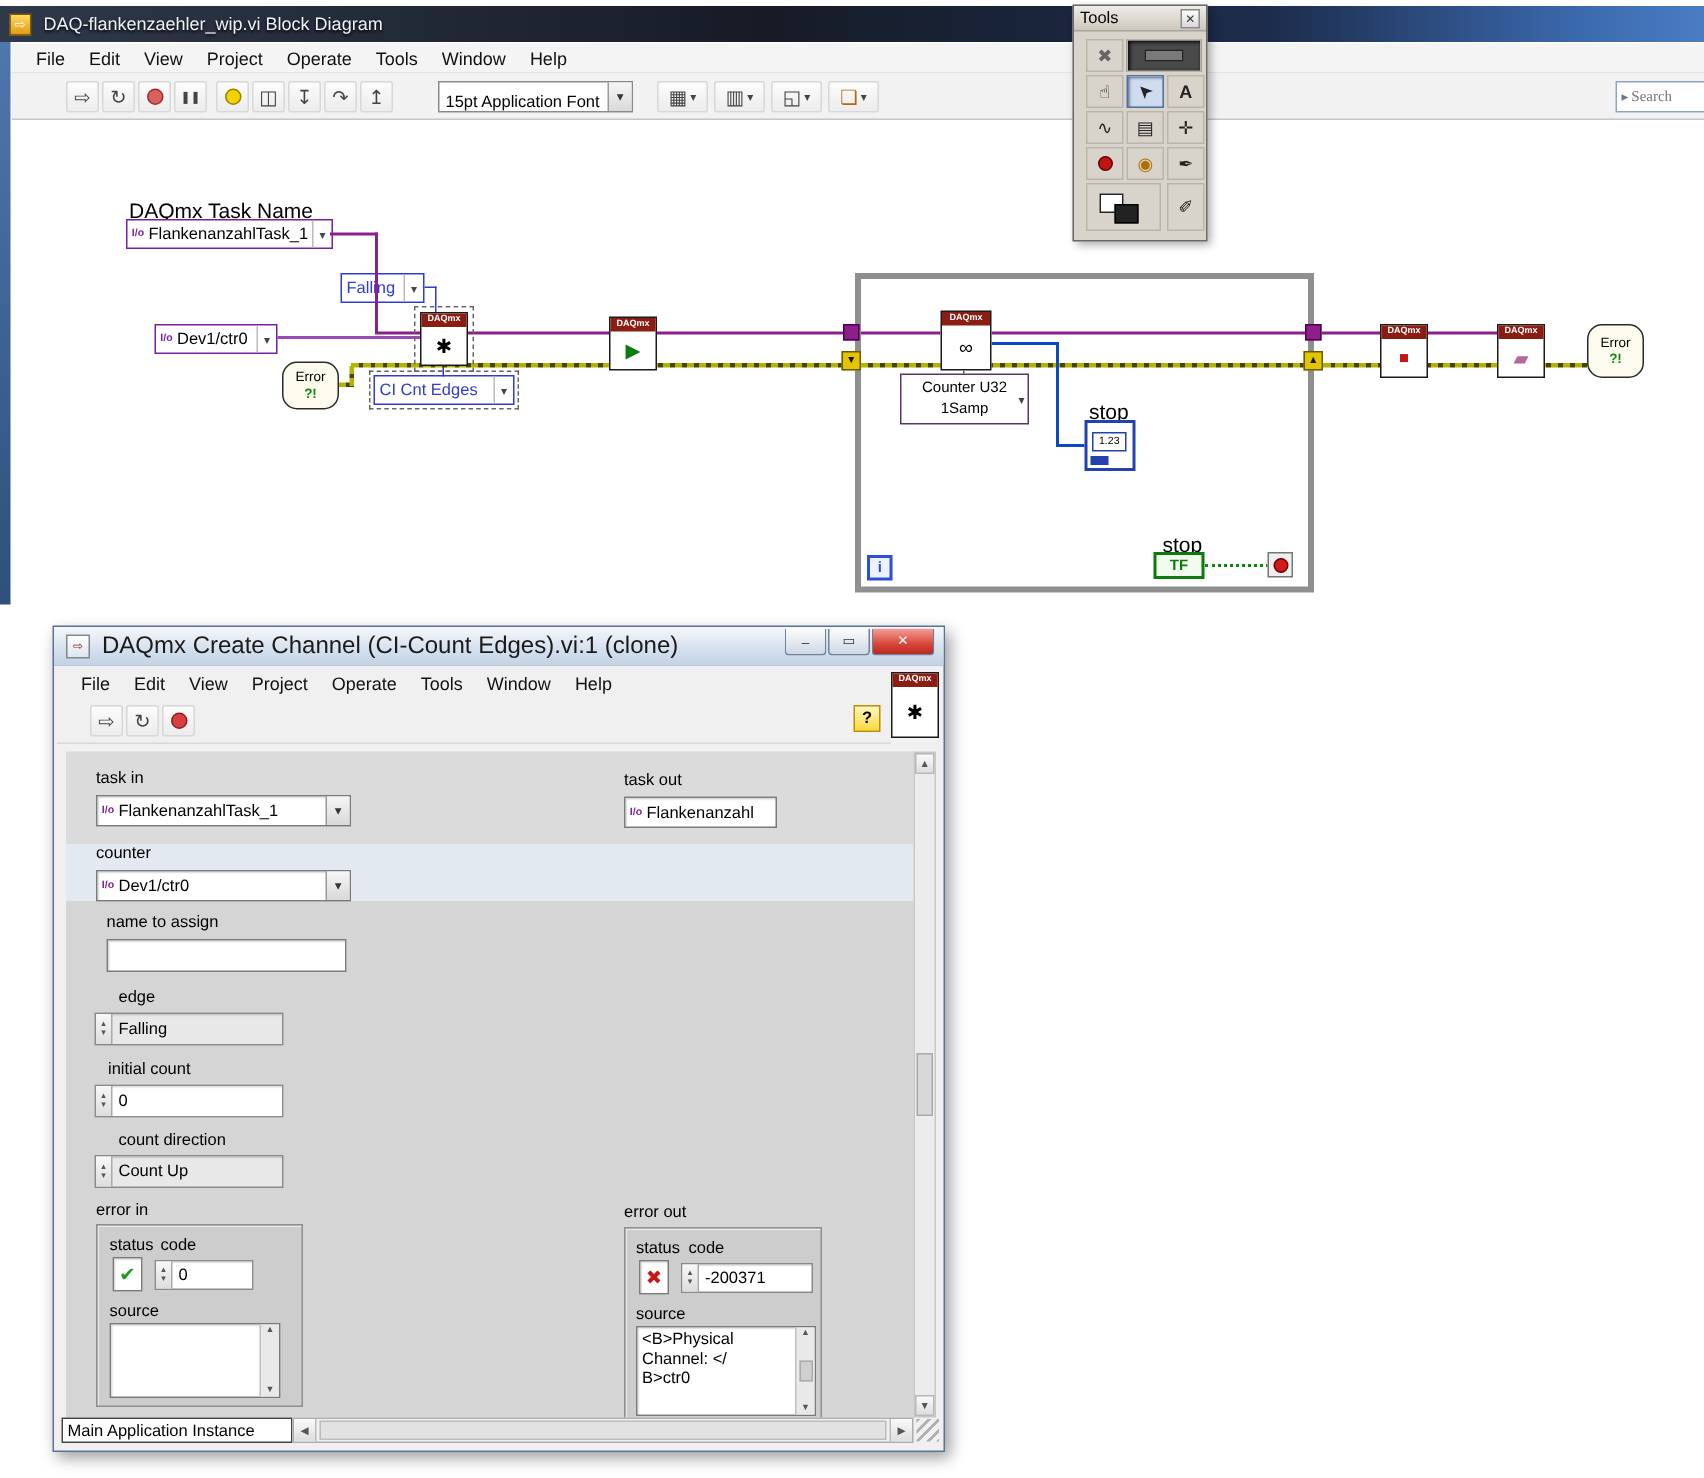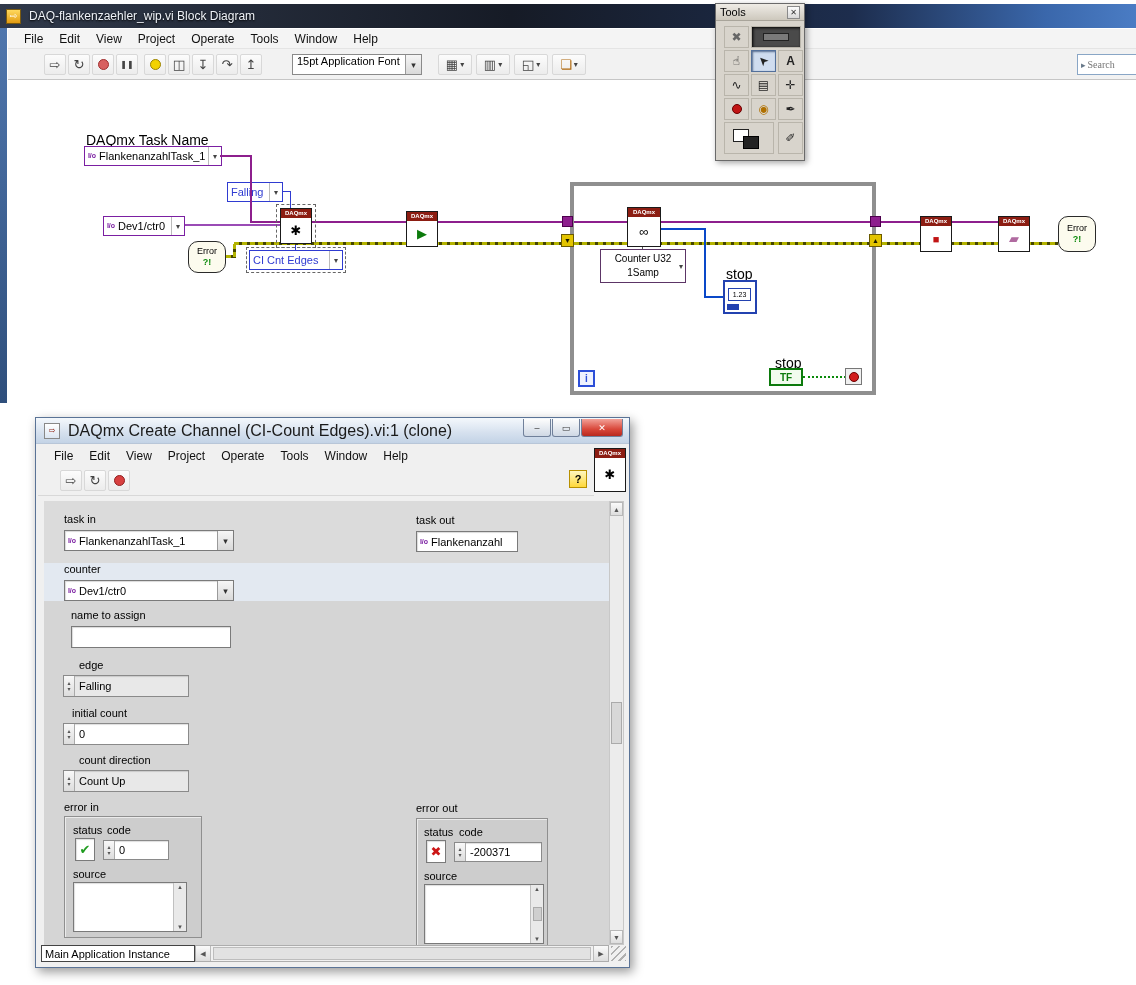--- a/index.html
+++ b/index.html
@@ -9,21 +9,21 @@
 
 .titlebar{left:0;top:4px;width:1136px;height:24px;background:linear-gradient(90deg,#30394a,#161b26 45%,#1d2d4d 75%,#3a67ab 92%,#4a7cc4);display:flex;align-items:center;padding-left:6px}
 .titlebar .t{color:#eef2f8;font-size:12px;margin-left:8px;text-shadow:0 1px 2px #000}
 .appico{width:15px;height:15px;border:1px solid #7a5a10;background:linear-gradient(#ffd95e,#e29b12);display:flex;align-items:center;justify-content:center;font-size:9px;color:#fff}
 .leftstrip{left:0;top:28px;width:7px;height:375px;background:linear-gradient(180deg,#4f76ad,#2f4f7c)}
 .menubar{left:8px;top:29px;width:1128px;height:20px;background:#f4f4f4;display:flex;align-items:center;padding-left:8px;border-bottom:1px solid #e4e4e4}
 .menubar span,.fmenu span{padding:2px 8px;font-size:12px;color:#111}
 .toolbar{left:8px;top:49px;width:1128px;height:31px;background:#f2f2f2;border-bottom:1px solid #c6c6c6}
 .tbtn{position:absolute;top:5px;width:22px;height:21px;display:flex;align-items:center;justify-content:center;font-size:13px;color:#444;border:1px solid #d8d8d8;border-radius:2px;background:linear-gradient(#fcfcfc,#ececec)}
 .circ{width:11px;height:11px;border-radius:50%}
-.combo{position:absolute;background:#fff;border:1px solid #8a8a8a;display:flex;align-items:flex-start;font-size:11px}
+.combo{position:absolute;background:#fff;border:1px solid #8a8a8a;display:flex;align-items:flex-end;font-size:11px}
 .combo .tx{flex:1;padding-left:4px;white-space:nowrap;overflow:hidden}
 .dd{width:16px;align-self:stretch;background:linear-gradient(#f6f6f6,#d9d9d9);border-left:1px solid #9a9a9a;display:flex;align-items:center;justify-content:center;font-size:9px;color:#333}
 .searchbox{position:absolute;left:1069px;top:5px;width:64px;height:21px;border:1px solid #89a6c6;background:#fff;display:flex;align-items:center;padding-left:3px}
 .searchbox input{border:0;outline:0;width:46px;font-size:10px;color:#777;font-family:Liberation Serif, serif;background:transparent}
 
 .palette{left:715px;top:3px;width:90px;height:158px;background:#d8d4cc;border:1px solid #6a6a6a;box-shadow:2px 2px 6px rgba(0,0,0,.35);z-index:60}
 .ptitle{height:17px;background:linear-gradient(#efece6,#cdc8bd);border-bottom:1px solid #a8a49a;display:flex;align-items:center;padding:0 4px;font-size:11px}
 .pclose{margin-left:auto;width:13px;height:13px;border:1px solid #8a8a8a;background:linear-gradient(#fdfdfd,#d8d8d8);font-size:8px;display:flex;align-items:center;justify-content:center;color:#333}
 .pcell{position:absolute;width:25px;height:22px;border:1px solid #b9b5ab;background:#d8d4cc;display:flex;align-items:center;justify-content:center;font-size:12px;color:#222}
 .pcell.sel{background:#cfdcef;border:1px solid #53709b;box-shadow:inset 1px 1px 2px #5a6f90}
@@ -451,20 +451,25 @@
         </div>
       <div class="spinctl" style="left:37px;top:23px;width:88px;height:20px;background:#fff">
         <span class="spin">
             <span>▴</span>
             <span>▾</span>
           </span>
         <span class="tx">-200371</span>
       </div>
       <span class="fl" style="left:7px;top:51px">source</span>
       <div class="srcbox" style="left:7px;top:65px;width:120px;height:60px">
+        <span class="txt">
+          <span style="display:block">&lt;B&gt;Physical</span>
+          <span style="display:block">Channel: &lt;/</span>
+          <span style="display:block">B&gt;ctr0</span>
+        </span>
         <span class="sbar">
             <span>▲</span>
             <span style="width:9px;height:14px;background:#cfcfcf;border:1px solid #aaa"></span>
             <span>▼</span>
           </span>
       </div>
     </div>
 
     <div class="vscroll">
       <div class="sarw" style="top:0">

